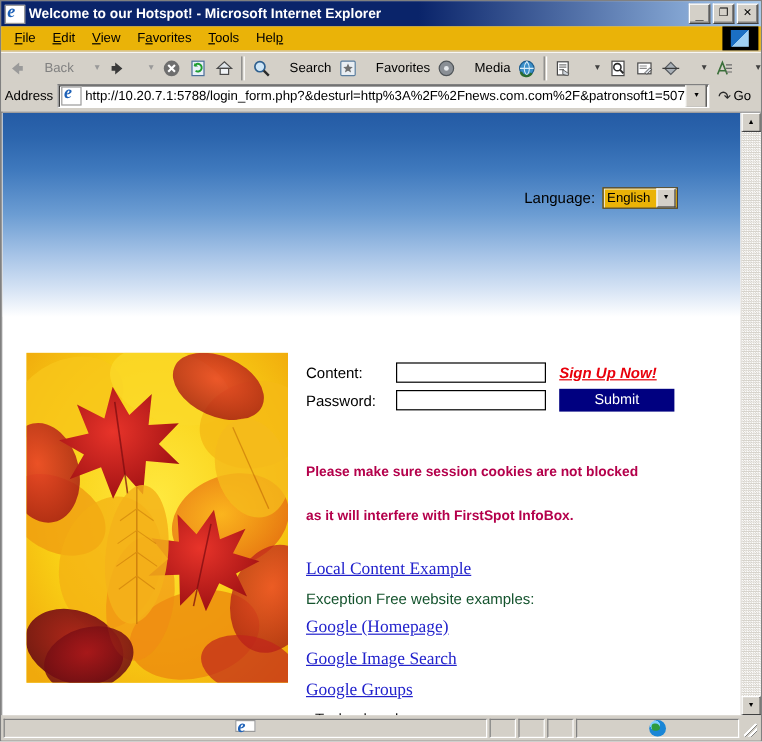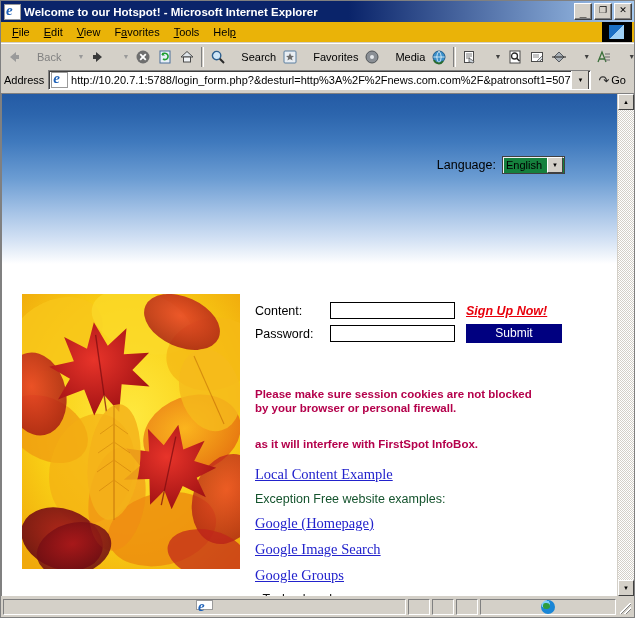--- a/index.html
+++ b/index.html
@@ -249,21 +249,21 @@
   }
   .lang-row {
     position: absolute;
     top: 62px; right: 52px;
     display: flex; align-items: center; gap: 6px;
     color: #000;
     font-size: 12.5px;
   }
   .select-box {
     display: flex; align-items: center;
-    background: #15803d;
+    background: #eab308;
     border: 1px solid #404040;
     box-shadow: inset 1px 1px 0 #f0f0f0;
     height: 16px;
     padding: 0 0 0 3px;
     font-size: 11px;
   }
   .select-box .val { padding-right: 4px; min-width: 36px; }
   .select-box .arrow {
     width: 14px; height: 14px;
     background: #d4d0c8;
@@ -761,21 +761,20 @@
         <div class="form-row">
           <span class="form-label">Password:</span>
           <input class="text-input" type="password" placeholder="" style="">
           <span class="submit-btn">Submit</span>
         </div>
       </div>
 
       <div class="warn">
         <p>
           <span>Please make sure session cookies are not blocked</span><br>
-          <span>by your browser or personal firewall.</span>
         </p>
         <p>
           <br>
           <span>as it will interfere with FirstSpot InfoBox.</span>
         </p>
       </div>
 
       <div class="links-block">
         <span class="serif-link">Local Content Example</span>
         <div class="plain-line">Exception Free website examples:</div>

